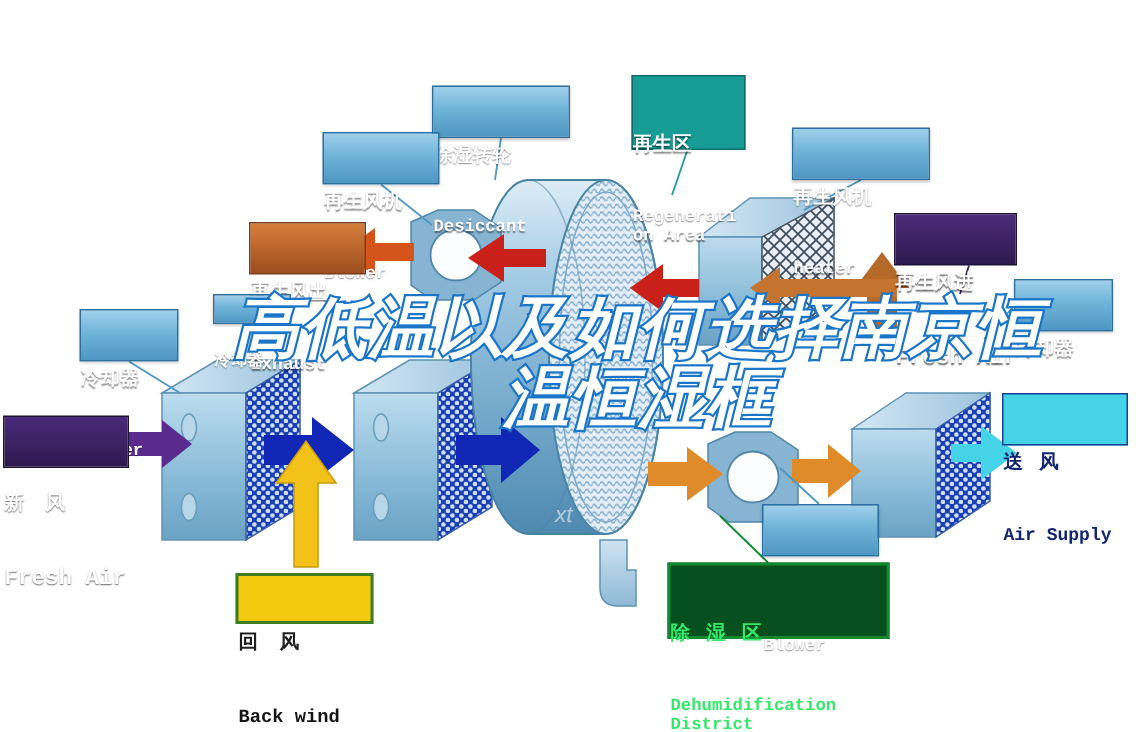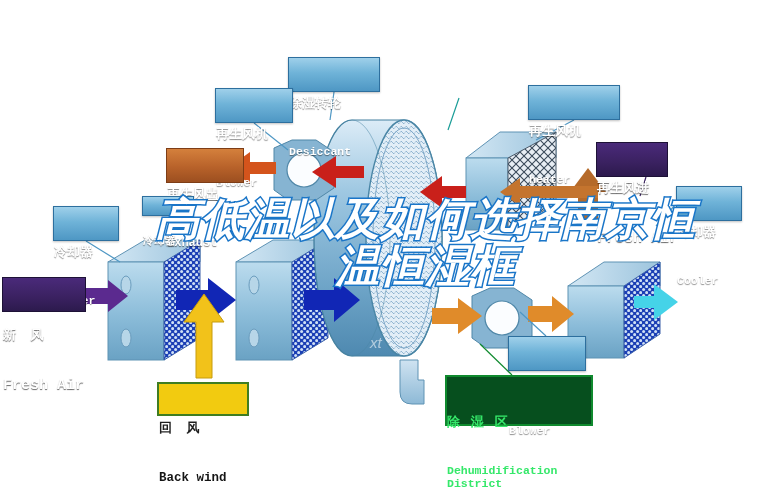--- a/index.html
+++ b/index.html
@@ -223,32 +223,37 @@
   <div class="lbl chip-blue" style="left:288px;top:57px;width:92px;height:35px;padding-top:2px;">
     <span class="cn">除湿转轮</span>
     <span class="en">Desiccant</span>
   </div>
 
   <div class="lbl chip-blue" style="left:215px;top:88px;width:78px;height:35px;padding-top:2px;">
     <span class="cn">再生风机</span>
     <span class="en">Blower</span>
   </div>
 
+  <div class="lbl chip-teal" style="left:421px;top:50px;width:76px;height:50px;padding-top:2px;">
+    <span class="cn">再生区</span>
+    <span class="en">Regenerati
+on Area</span>
+  </div>
 
   <div class="lbl chip-blue" style="left:528px;top:85px;width:92px;height:35px;padding-top:2px;">
     <span class="cn">再生风机</span>
     <span class="en">heater</span>
   </div>
 
   <div class="lbl chip-orange" style="left:166px;top:148px;width:78px;height:35px;padding-top:2px;">
     <span class="cn">再生风出</span>
     <span class="en">Exhaust</span>
   </div>
 
-  <div class="lbl chip-purple" style="left:596px;top:142px;width:72px;height:35px;padding-top:2px;">
+  <div class="lbl chip-purple" style="left:596px;top:142px;width:82px;height:35px;padding-top:2px;">
     <span class="cn">再生风进</span>
     <span class="en">Fresh Air</span>
   </div>
 
   <div class="lbl chip-blue" style="left:676px;top:186px;width:66px;height:35px;padding-top:2px;">
     <span class="cn">冷却器</span>
     <span class="en">Cooler</span>
   </div>
 
   <div class="lbl chip-blue" style="left:142px;top:196px;width:52px;height:20px;padding-top:1px;">
@@ -258,20 +263,24 @@
   <div class="lbl chip-blue" style="left:53px;top:206px;width:66px;height:35px;padding-top:2px;">
     <span class="cn">冷却器</span>
     <span class="en">Cooler</span>
   </div>
 
   <div class="lbl chip-purple" style="left:2px;top:277px;width:84px;height:35px;padding-top:14px;">
     <span class="cn">新    风</span>
     <span class="en">Fresh Air</span>
   </div>
 
+  <div class="lbl chip-cyan" style="left:668px;top:262px;width:84px;height:35px;padding-top:2px;">
+    <span class="cn">送   风</span>
+    <span class="en">Air Supply</span>
+  </div>
 
   <div class="lbl chip-blue" style="left:508px;top:336px;width:78px;height:35px;padding-top:2px;">
     <span class="cn">除湿风机</span>
     <span class="en">Blower</span>
   </div>
 
   <div class="lbl chip-yellow" style="left:157px;top:382px;width:92px;height:34px;padding-top:1px;">
     <span class="cn">回    风</span>
     <span class="en">Back wind</span>
   </div>

